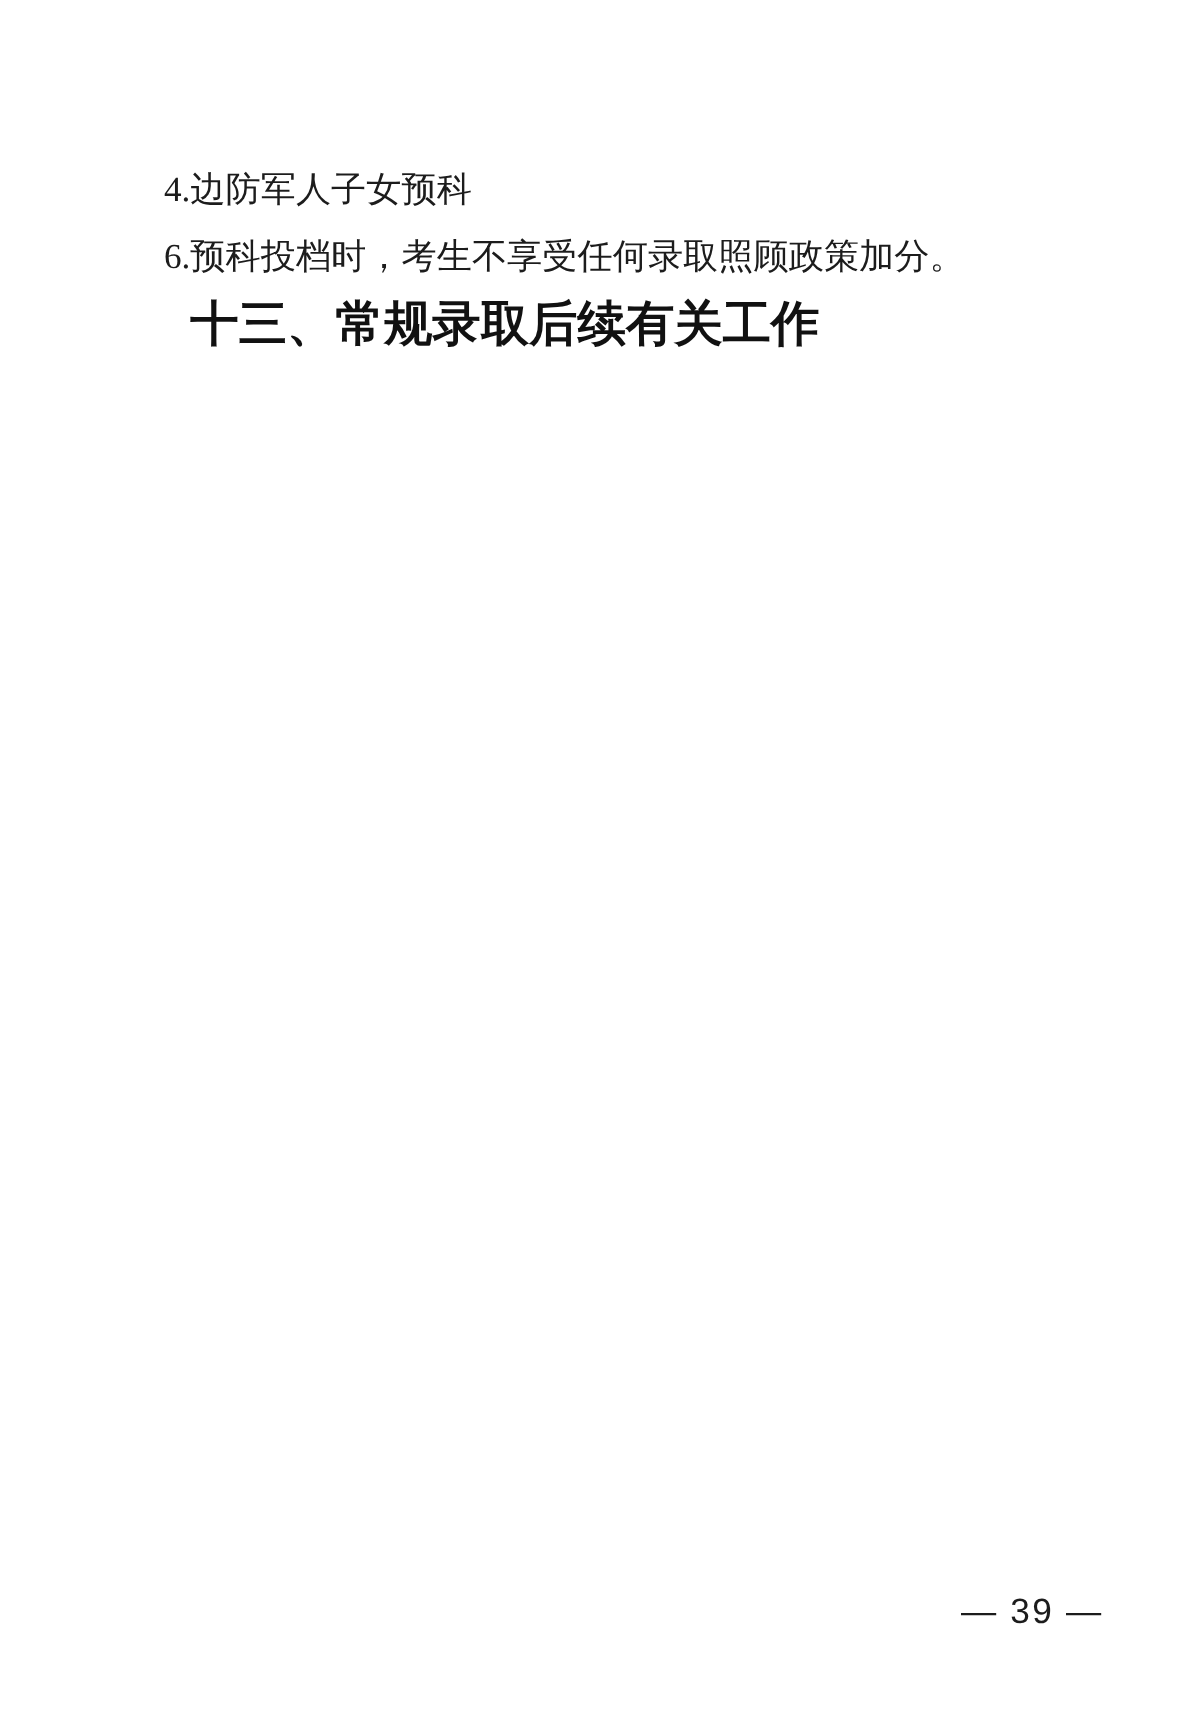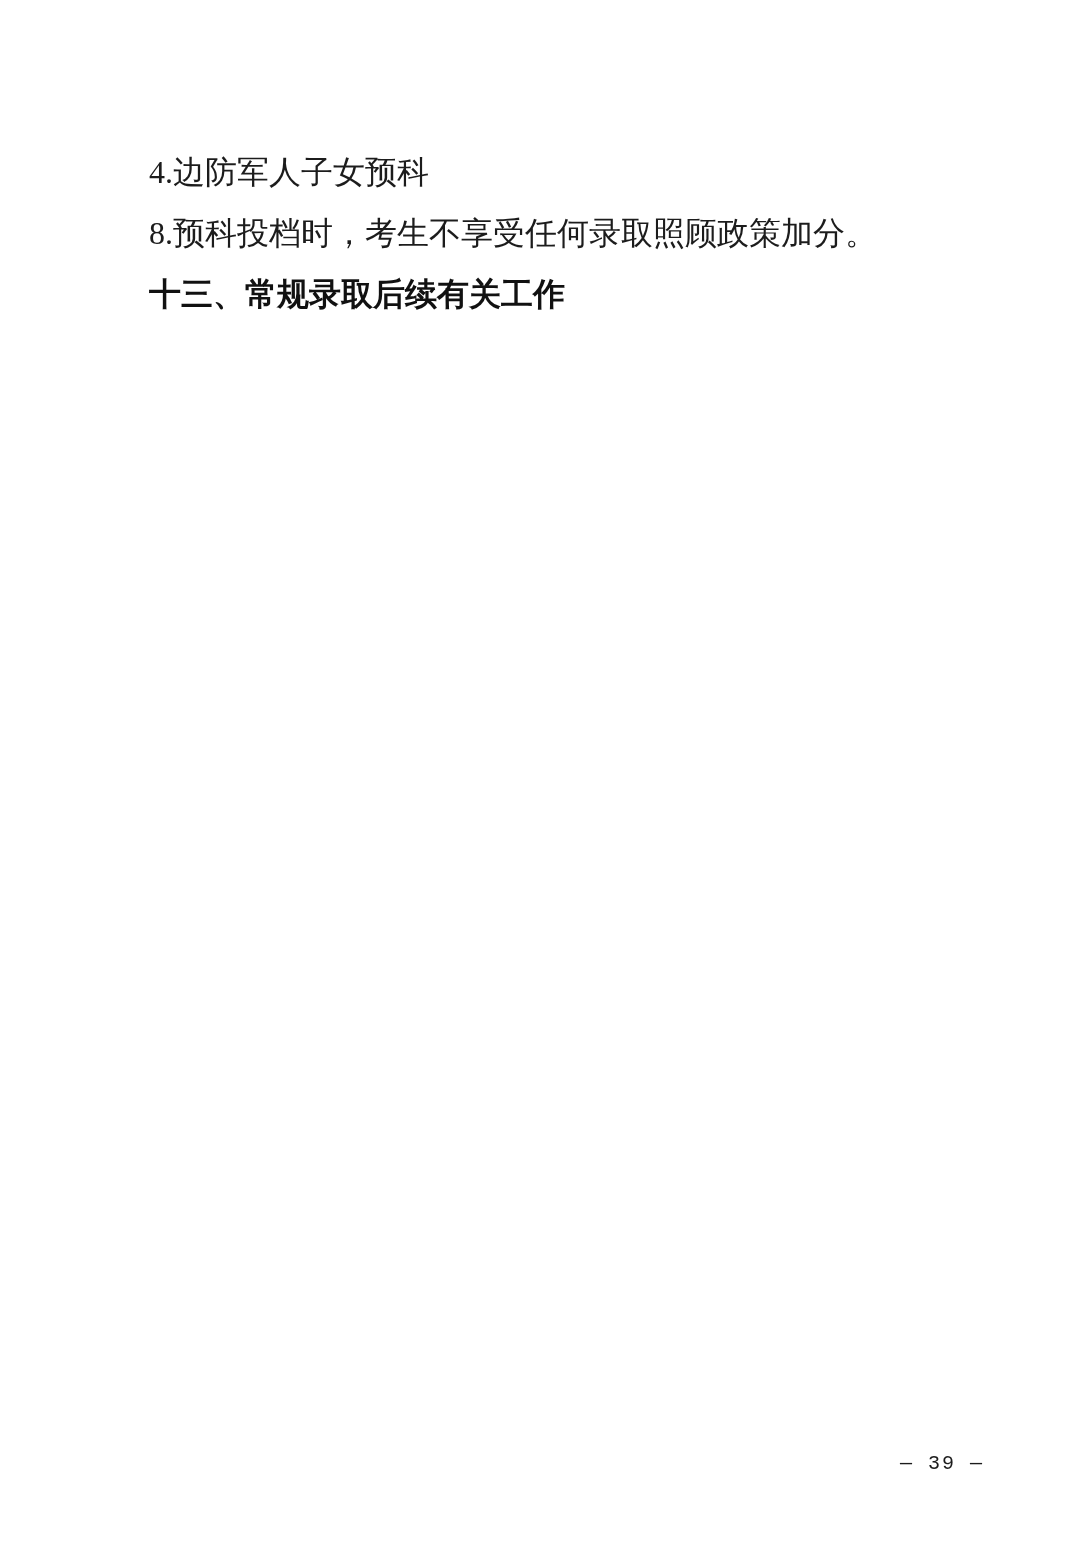--- a/index.html
+++ b/index.html
@@ -27,38 +27,38 @@
     font-size: 32px;
     line-height: 61px;
     color: #1c1c1c;
     text-align: justify;
     text-indent: 2em;
     word-break: break-all;
   }
   .para.heading {
     font-family: Liberation Serif, serif;
     font-weight: 700;
-    font-size: 32px;
+    font-size: 44px;
     color: #111111;
   }
   .page-number {
     position: absolute;
     top: 1438px;
-    right: 96px;
-    font-family: Liberation Mono, monospace;
-    font-size: 20px;
+    right: 77px;
+    font-family: Liberation Sans, sans-serif;
+    font-size: 32px;
     line-height: 52px;
     color: #1c1c1c;
     letter-spacing: 2px;
     white-space: nowrap;
   }
 </style>
 </head>
 <body>
 
 <div class="page">
   <div class="content">
     <p class="para">4.边防军人子女预科</p>
-    <p class="para">8.预科投档时，考生不享受任何录取照顾政策加分。</p>
+    <p class="para">6.预科投档时，考生不享受任何录取照顾政策加分。</p>
     <p class="para heading">十三、常规录取后续有关工作</p>
   </div>
   <div class="page-number">— 39 —</div>
 </div>
 
 </body></html>

